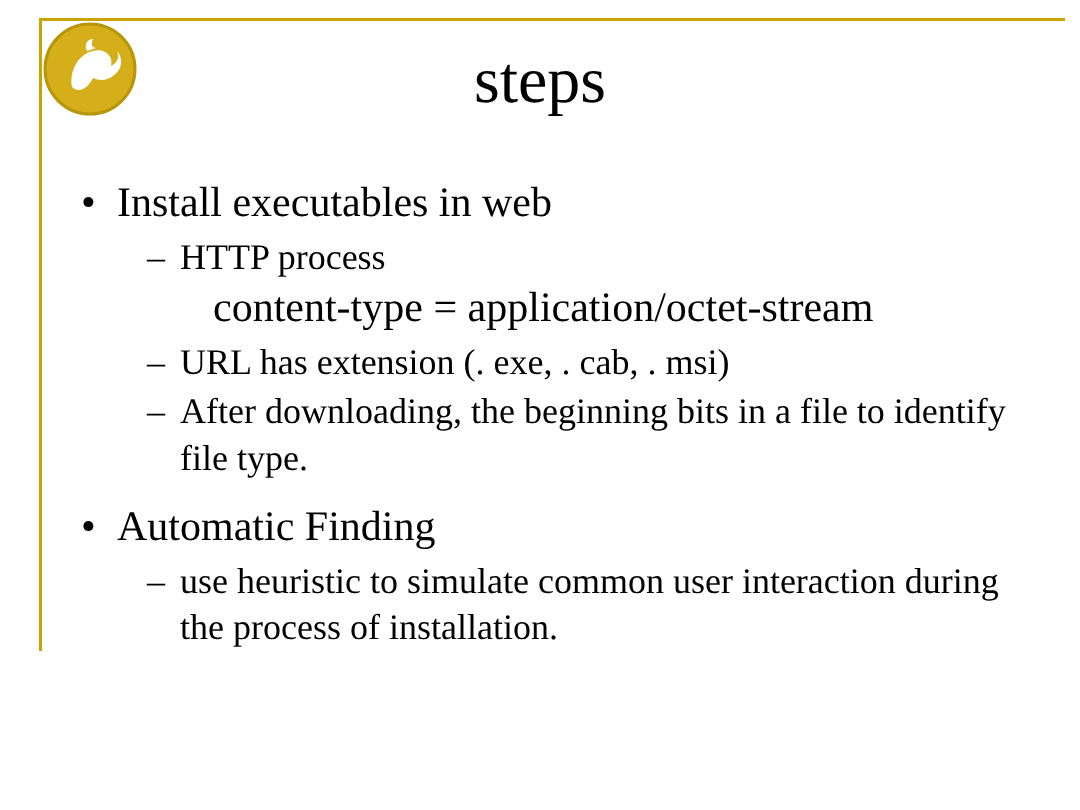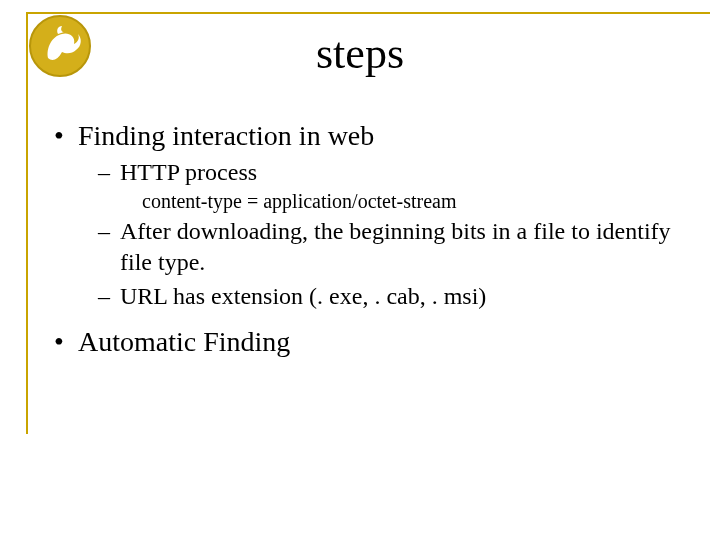--- a/index.html
+++ b/index.html
@@ -89,21 +89,21 @@
   }
   ul.level2 > li::before {
     content: "–";
     position: absolute;
     left: 0;
     top: 0;
   }
   .subline {
     display: block;
     padding-left: 22px;
-    font-size: 20px;
+    font-size: 28px;
     line-height: 1.3;
   }
 </style>
 </head>
 <body>
 
 <div class="slide">
   <div class="top-rule"></div>
   <div class="left-rule"></div>
 
@@ -113,32 +113,37 @@
       <path d="M20 44 C18 34 24 22 34 20 C40 18 48 22 46 30 C50 28 52 24 50 20 C54 24 54 32 48 36 C44 40 38 40 34 38 C30 46 24 48 20 44 Z" fill="#ffffff"></path>
       <path d="M30 20 C28 16 30 12 34 12 C32 16 34 18 36 18 Z" fill="#ffffff"></path>
     </svg>
   </div>
 
   <div class="title">steps</div>
 
   <div class="body">
     <ul class="level1">
       <li>
-        <span>Finding interaction in web</span>
+        <span>Install executables in web</span>
         <ul class="level2">
           <li>
             <span>HTTP process</span>
             <span class="subline">content-type = application/octet-stream</span>
           </li>
           <li>
-            <span>After downloading, the beginning bits in a file to identify file type.</span>
+            <span>URL has extension (. exe, . cab, . msi)</span>
           </li>
           <li>
-            <span>URL has extension (. exe, . cab, . msi)</span>
+            <span>After downloading, the beginning bits in a file to identify file type.</span>
           </li>
         </ul>
       </li>
       <li>
         <span>Automatic Finding</span>
+        <ul class="level2">
+          <li>
+            <span>use heuristic to simulate common user interaction during the process of installation.</span>
+          </li>
+        </ul>
       </li>
     </ul>
   </div>
 </div>
 
 </body></html>

